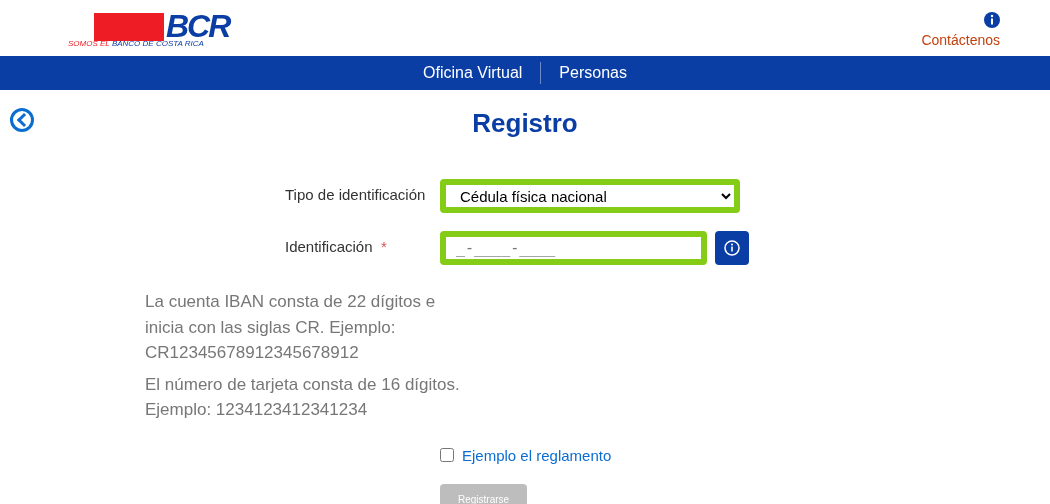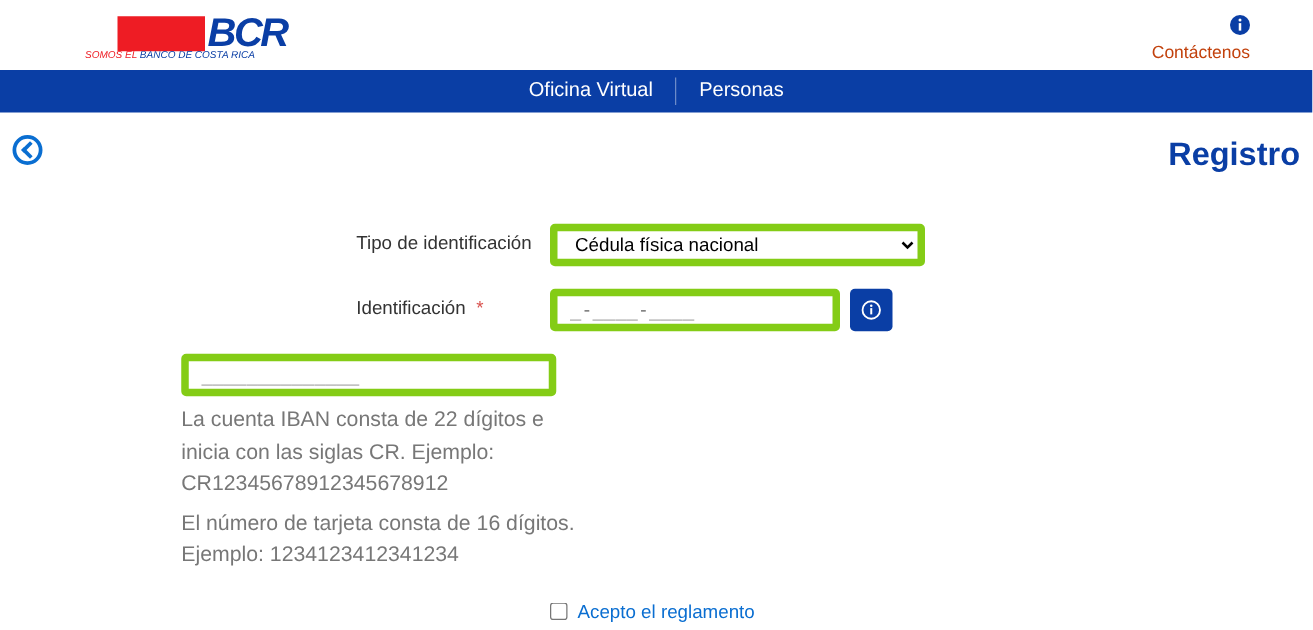--- a/index.html
+++ b/index.html
@@ -17,32 +17,32 @@
     .contact-icon { color: #0a3ea5; font-size: 16px; }
     
     .navbar { background: #0a3ea5; height: 34px; display: flex; justify-content: center; align-items: center; margin-top: 4px; }
     .navbar a { color: #fff; font-size: 16px; padding: 0 18px; text-decoration: none; }
     .navbar .divider { width: 1px; height: 22px; background: rgba(255,255,255,0.4); }
     
     .page { padding: 18px 10px 30px 10px; position: relative; }
     .back-btn { position: absolute; left: 10px; top: 18px; width: 24px; height: 24px; border: 3px solid #0a6ed1; border-radius: 50%; display: flex; align-items: center; justify-content: center; cursor: pointer; }
     .back-btn::before { content: ""; width: 7px; height: 7px; border-left: 3px solid #0a6ed1; border-bottom: 3px solid #0a6ed1; transform: rotate(45deg); margin-left: 3px; }
     
-    .page-title { text-align: right; color: #0a3ea5; font-size: 26px; font-weight: 600; margin-bottom: 40px; }
+    .page-title { text-align: center; color: #0a3ea5; font-size: 26px; font-weight: 600; margin-bottom: 40px; }
     
     .form { max-width: 760px; margin: 0 auto; }
     .row { display: flex; align-items: flex-start; margin-bottom: 18px; }
     .label-col { width: 295px; padding-top: 7px; font-size: 15px; color: #333; text-align: left; padding-left: 140px; }
     .field-col { flex: 1; }
     .req { color: #d9534f; }
     
     select, .text-input { width: 300px; height: 34px; border: 6px solid #84cc16; border-radius: 4px; padding: 0 10px; font-size: 15px; background: #fff; }
     select { width: 300px; }
     .input-row { display: flex; align-items: center; gap: 8px; }
-    .text-input { width: 232px; font-family: monospace; color: #888; }
+    .text-input { width: 267px; font-family: monospace; color: #888; }
     .text-input.wide { width: 300px; }
     .info-btn { width: 34px; height: 34px; background: #0a3ea5; border: none; border-radius: 4px; color: #fff; display: flex; align-items: center; justify-content: center; cursor: pointer; }
     .info-btn svg { width: 16px; height: 16px; fill: #fff; }
     
     .helper { font-size: 17px; color: #777; margin-top: 6px; line-height: 1.5; max-width: 320px; }
     .helper p { margin-bottom: 6px; }
     
     .checkbox-row { display: flex; align-items: center; gap: 8px; margin-left: 295px; margin-bottom: 20px; margin-top: 14px; }
     .checkbox-row input { width: 14px; height: 14px; }
     .checkbox-row label { color: #0a6ed1; font-size: 15px; cursor: pointer; }
@@ -109,31 +109,30 @@
                 <rect x="7.2" y="6.5" width="1.6" height="5" fill="#fff"></rect>
                 <circle cx="8" cy="4.5" r="1" fill="#fff"></circle>
               </svg>
           </button>
         </div>
       </div>
     </div>
 
     <div class="row">
       <div class="field-col">
-        <input class="text-input wide" type="text" placeholder="______________" style="">
         <div class="helper">
           <p>La cuenta IBAN consta de 22 dígitos e inicia con las siglas CR. Ejemplo: CR12345678912345678912</p>
           <p>El número de tarjeta consta de 16 dígitos. Ejemplo: 1234123412341234</p>
         </div>
       </div>
     </div>
 
     <div class="checkbox-row">
       <input type="checkbox" id="acc" style="">
-      <label for="acc">Acepto el reglamento</label>
+      <label for="acc">Ejemplo el reglamento</label>
     </div>
 
     <div class="submit-row">
       <button class="submit-btn" disabled="">Registrarse</button>
     </div>
 
   </div>
 </div>
 
 </body></html>

